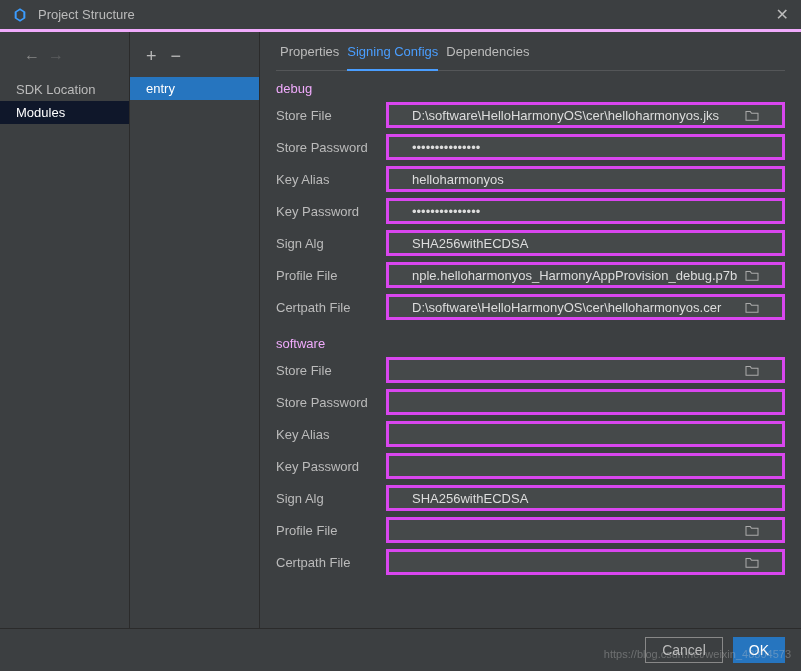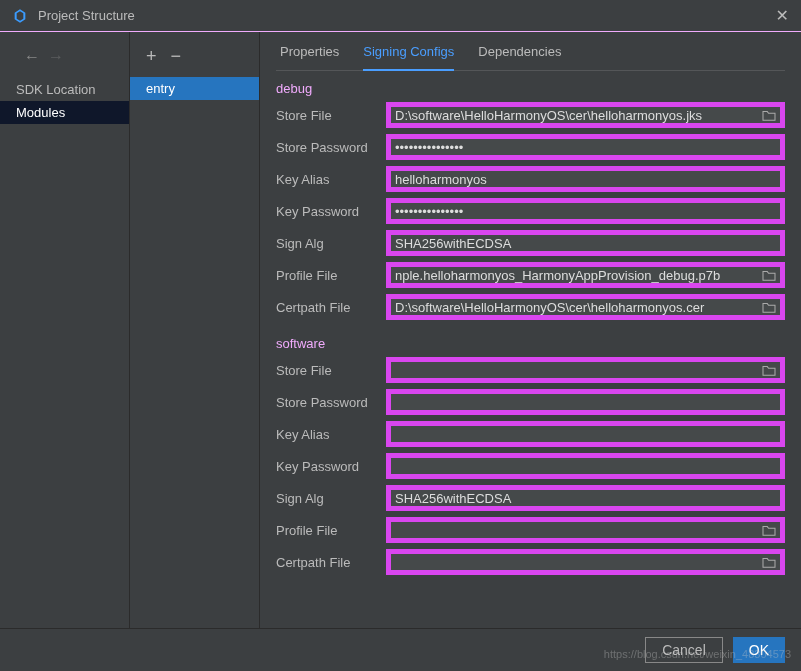--- a/index.html
+++ b/index.html
@@ -1,42 +1,42 @@
 <!DOCTYPE html>
 <html><head>
 <meta charset="utf-8">
 <style>
 * { margin: 0; padding: 0; box-sizing: border-box; font-family: "Segoe UI", Arial, sans-serif; }
 body { background: #3c3f41; color: #bbbbbb; width: 801px; height: 671px; overflow: hidden; font-size: 13px; }
-.titlebar { height: 32px; background: #3c3f41; display: flex; align-items: center; padding: 0 12px; border-bottom: 1px solid #f0abfc; }
+.titlebar { height: 32px; background: #3c3f41; display: flex; align-items: center; padding: 0 12px; border-bottom: 3px solid #f0abfc; }
 .titlebar .logo { width: 16px; height: 16px; margin-right: 10px; }
 .titlebar .title { color: #bbbbbb; font-size: 13px; }
 .titlebar .close { margin-left: auto; color: #bbbbbb; font-size: 16px; cursor: pointer; }
 .content { display: flex; height: 596px; }
 
 .navcol { width: 130px; border-right: 1px solid #2b2b2b; padding-top: 10px; }
 .navarrows { padding: 4px 16px 14px 24px; display:flex; gap:8px; color:#888; }
 .navarrows span { font-size:16px; }
 .navitem { padding: 4px 16px; color: #bbbbbb; cursor: pointer; }
 .navitem.selected { background: #0f172a; color: #fff; }
 
 .modlist { width: 130px; border-right: 1px solid #2b2b2b; padding-top: 10px; }
 .modlist-tools { padding: 4px 16px 10px 16px; font-size: 18px; color:#bbb; display:flex; gap:14px; }
 .moditem { padding: 4px 16px; cursor: pointer; }
 .moditem.selected { background: #2675bf; color: #fff; }
 
 .mainpanel { flex: 1; padding: 0 16px; overflow: auto; }
-.tabs { display: flex; gap: 24px; border-bottom: 1px solid #545658; padding: 12px 4px 0 4px; margin-bottom: 10px; }
+.tabs { display: flex; gap: 8px; border-bottom: 1px solid #545658; padding: 12px 4px 0 4px; margin-bottom: 10px; }
 .tab { padding-bottom: 10px; color: #bbbbbb; cursor: pointer; }
 .tab.active { color: #4a9eff; border-bottom: 2px solid #4a9eff; margin-bottom:-1px; }
 
 .section-head { font-weight: normal; color:#f0abfc; margin: 4px 0 6px 0; }
 .field-row { display: flex; align-items: center; margin: 6px 0; gap: 0; }
 .field-label { width: 110px; color: #bbbbbb; }
-.field-input { flex: 1; background: #45494a; border: 5px solid #d946ef; padding: 5px 4px; color: #ddd; height: 26px; display:flex; align-items:center; }
+.field-input { flex: 1; background: #45494a; border: 3px solid #d946ef; padding: 5px 23px; color: #ddd; height: 26px; display:flex; align-items:center; }
 .field-input svg, .field-input .folder-slot { margin-left:auto; }
 .folder-icon { width:14px; height:12px; fill:none; stroke:#aaa; stroke-width:1.2; flex-shrink:0; }
 
 .footer { height: 42px; border-top: 1px solid #2b2b2b; display:flex; align-items:center; justify-content:flex-end; padding: 0 16px; gap:10px; position:relative; }
 .btn { height:26px; padding:0 16px; display:flex; align-items:center; justify-content:center; font-size:14px; cursor:pointer; }
 .btn-cancel { background: transparent; border:1px solid #888; color:#bbb; }
 .btn-ok { background:#2675bf; color:#fff; border:none; }
 .watermark { position:absolute; right:10px; bottom:10px; color:rgba(200,200,200,0.35); font-size:11px; pointer-events:none; }
 </style>
 </head>

